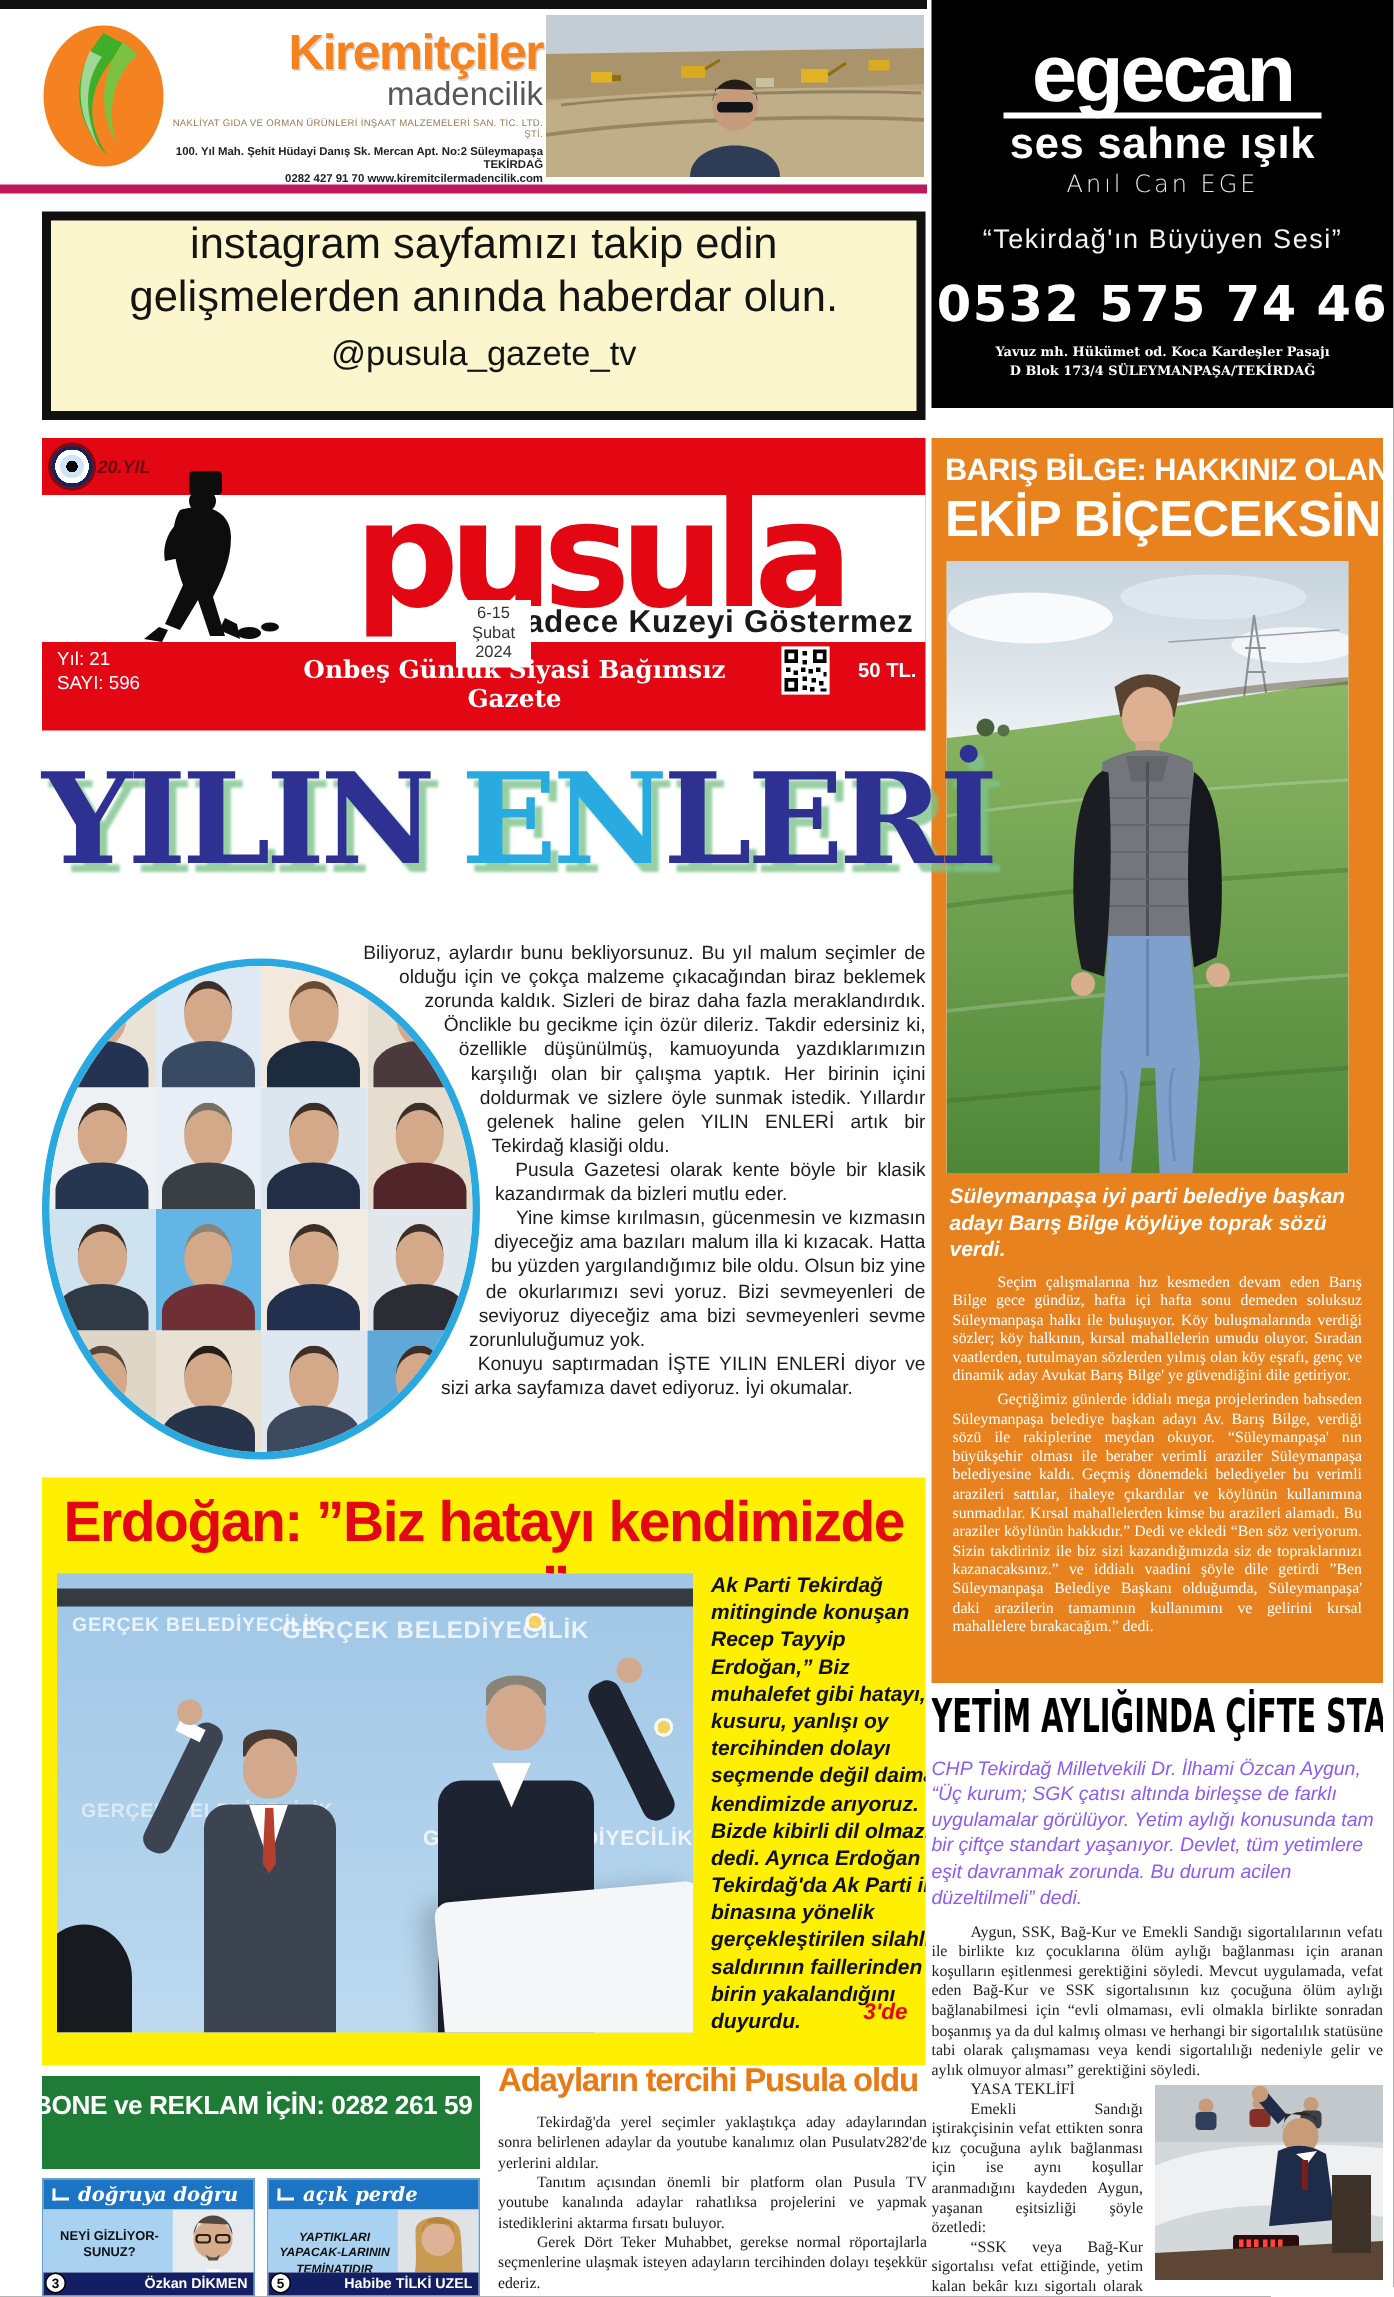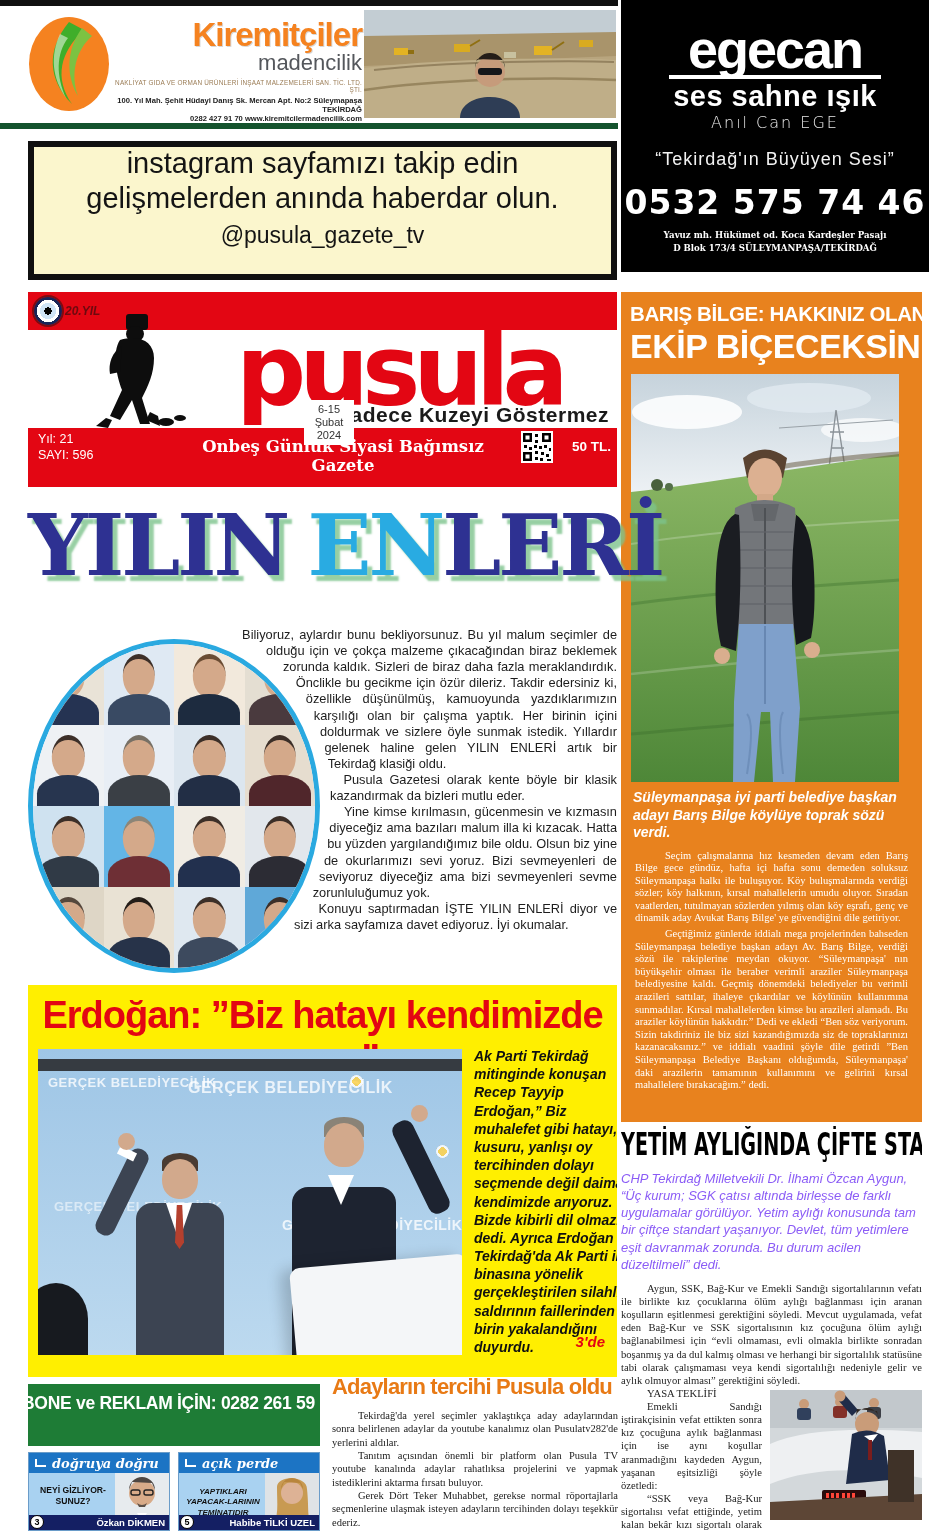--- a/index.html
+++ b/index.html
@@ -6,21 +6,21 @@
   html,body { background:#777; }
   .page {
     position:relative; width:929px; height:1531px; margin:0 auto;
     background:#fff; overflow:hidden;
     font-family:"Liberation Sans", sans-serif; color:#111;
   }
   .abs { position:absolute; }
 
   
   .ad-kiremit { left:0; top:0; width:618px; height:129px; background:#fff;
-    border-top:6px solid #101010; border-bottom:6px solid #14532d; }
+    border-top:6px solid #101010; border-bottom:6px solid #be185d; }
   .km-logo { position:absolute; left:26px; top:8px; width:86px; height:100px; }
   .km-text { position:absolute; left:112px; top:12px; width:250px; text-align:right; }
   .km-brand { font-size:33px; font-weight:800; color:#f5821f; letter-spacing:-1px;
     text-shadow:1px 1px 0 #d8d8d8; line-height:1; }
   .km-sub { font-size:22px; color:#54575c; font-weight:500; line-height:1; margin-top:1px; }
   .km-l1 { font-size:6.4px; color:#9a7b54; margin-top:5px; letter-spacing:.2px; }
   .km-l2 { font-size:7.6px; color:#222; font-weight:700; margin-top:3px; }
   .km-l3 { font-size:7.6px; color:#222; font-weight:700; }
   .km-photo { position:absolute; right:2px; top:4px; width:252px; height:108px; }
 

